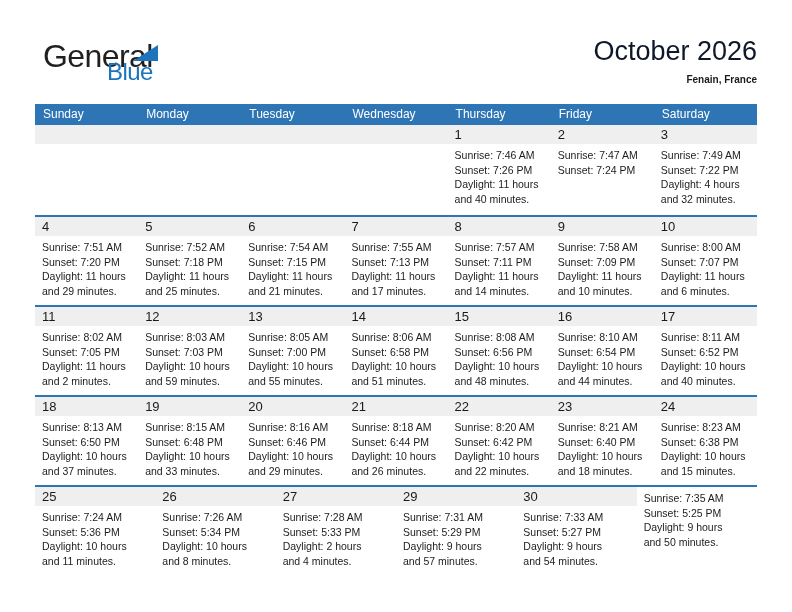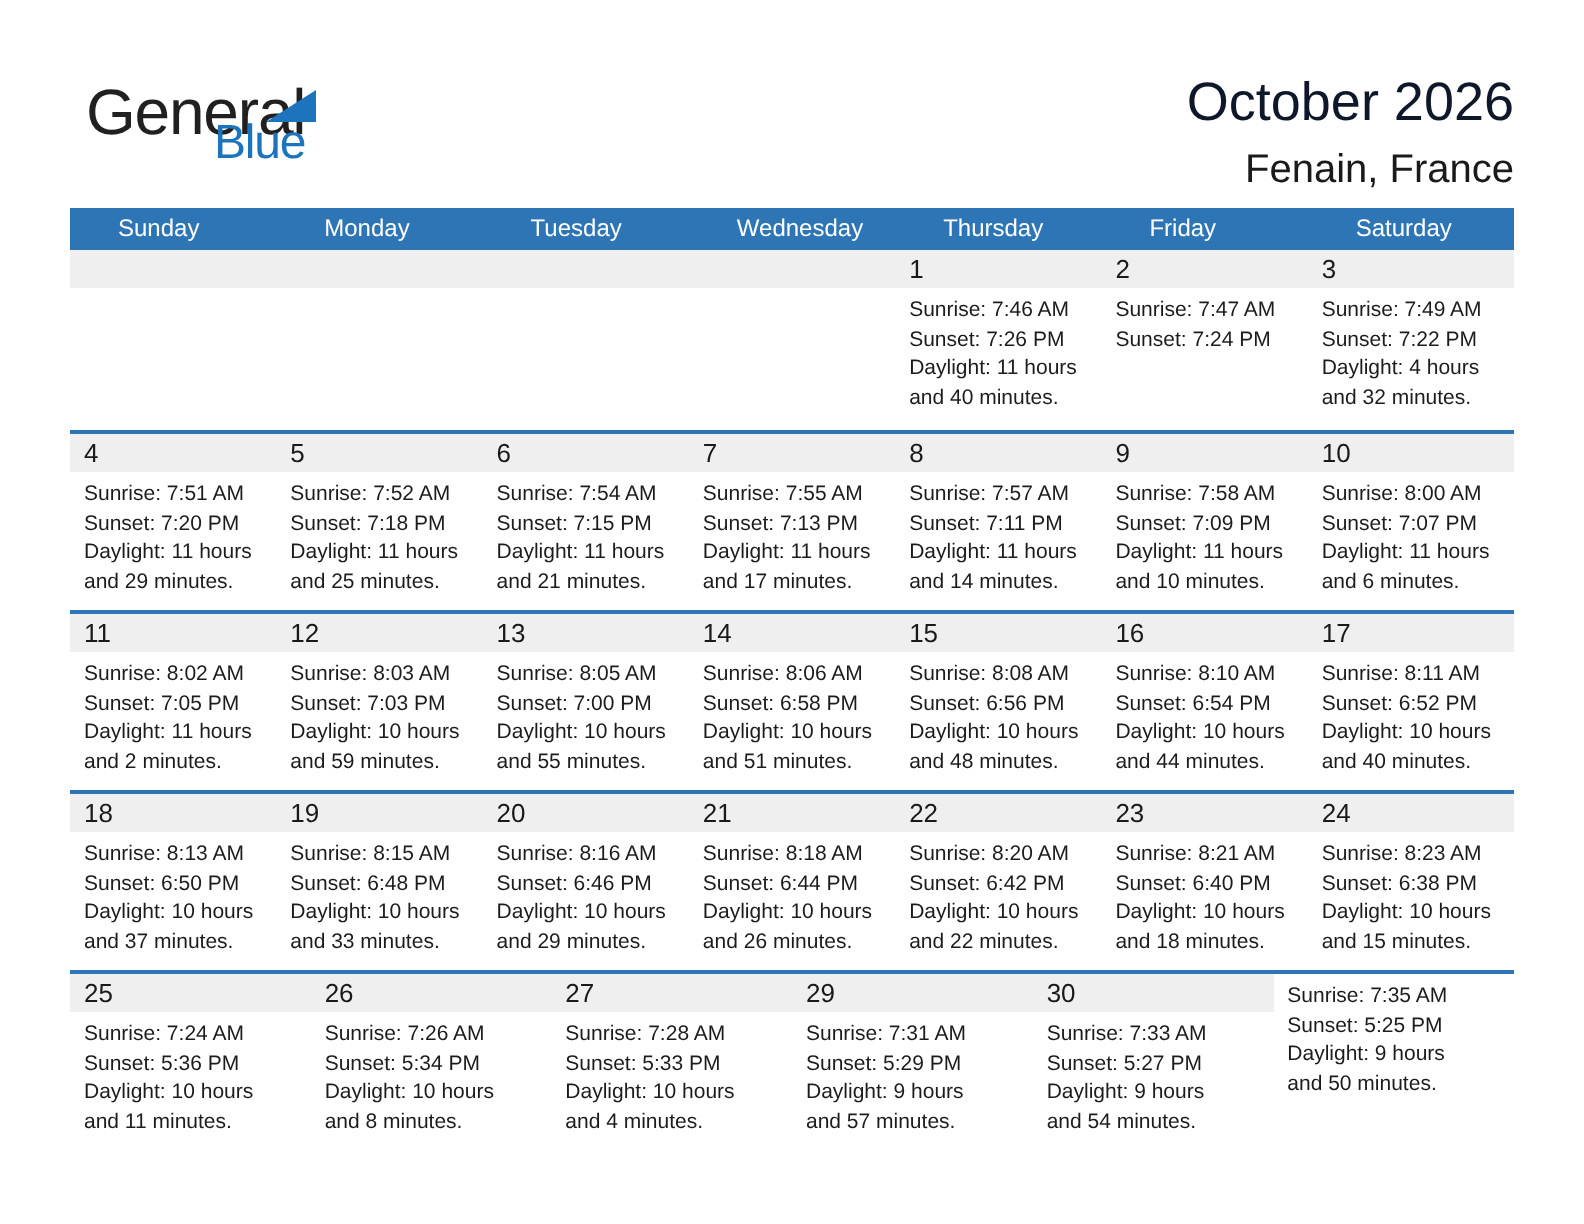--- a/index.html
+++ b/index.html
@@ -29,27 +29,27 @@
     background:var(--accent-blue);
     clip-path:polygon(100% 0,100% 100%,0 100%);
   }
   .logo-blue{
     position:absolute;left:64px;top:20px;
     font-size:24px;font-weight:400;color:var(--accent-blue);letter-spacing:-0.6px;
   }
   
   .title-block{position:absolute;right:35px;top:36px;text-align:right;}
   .month-title{font-size:27px;font-weight:400;color:#0f172a;}
-  .location-subtitle{font-size:20px;font-weight:400;color:#1A1A1A;margin-top:7px;}
+  .location-subtitle{font-size:10px;font-weight:700;color:#1A1A1A;margin-top:7px;}
   
   .calendar{position:absolute;left:35px;top:104px;width:722px;}
   .weekday-row{display:flex;height:21px;background:var(--header-bg);}
   .weekday-cell{
     flex:1;color:#ffffff;font-size:12px;line-height:21px;
-    padding-left:24px;white-space:nowrap;overflow:hidden;
+    padding-left:8px;white-space:nowrap;overflow:hidden;
   }
   .week-row{display:flex;height:90px;border-top:2px solid var(--row-line);}
   .week-row.first{border-top:none;height:90px;}
   .day-cell{flex:1;overflow:hidden;}
   .daynum-bar{
     height:19px;background:var(--daynum-bg);
     font-size:13px;line-height:19px;padding-left:7px;color:#1A1A1A;
   }
   .day-details{
     padding:4px 2px 0 7px;
@@ -309,21 +309,21 @@
             <span class="dline sunrise-line">Sunrise: 7:26 AM</span>
             <span class="dline sunset-line">Sunset: 5:34 PM</span>
             <span class="dline daylight-line">Daylight: 10 hours and 8 minutes.</span>
           </div>
         </div>
         <div class="day-cell">
           <div class="daynum-bar">27</div>
           <div class="day-details">
             <span class="dline sunrise-line">Sunrise: 7:28 AM</span>
             <span class="dline sunset-line">Sunset: 5:33 PM</span>
-            <span class="dline daylight-line">Daylight: 10 hours and 4 minutes.</span>
+            <span class="dline daylight-line">Daylight: 2 hours and 4 minutes.</span>
           </div>
         </div>
         <div class="day-cell">
           <div class="daynum-bar">29</div>
           <div class="day-details">
             <span class="dline sunrise-line">Sunrise: 7:31 AM</span>
             <span class="dline sunset-line">Sunset: 5:29 PM</span>
             <span class="dline daylight-line">Daylight: 9 hours and 57 minutes.</span>
           </div>
         </div>

